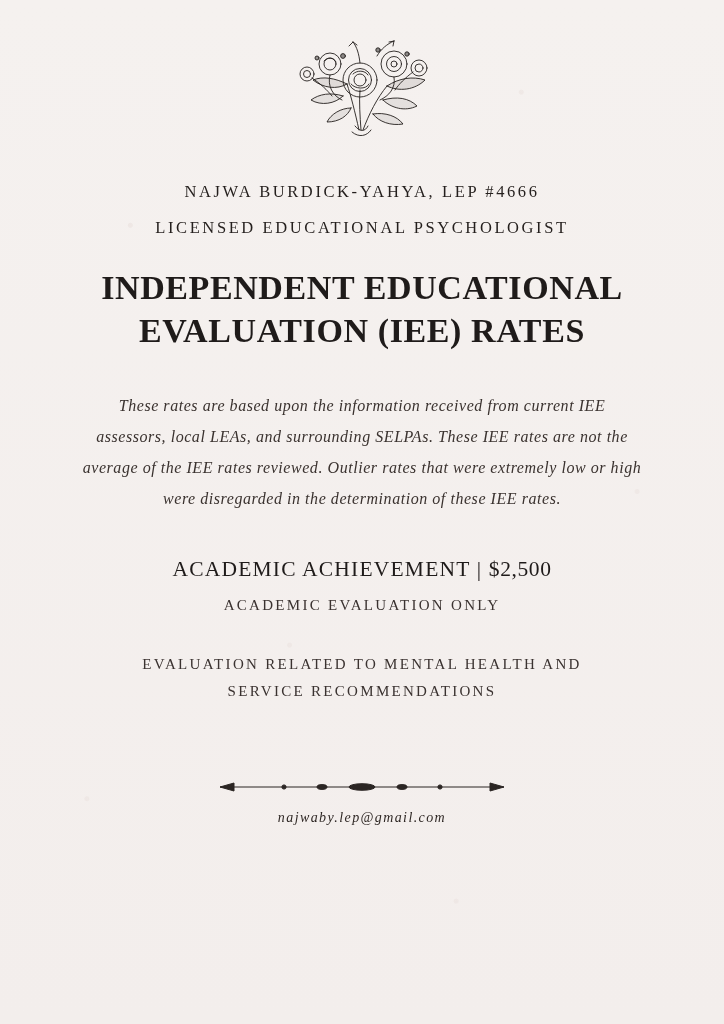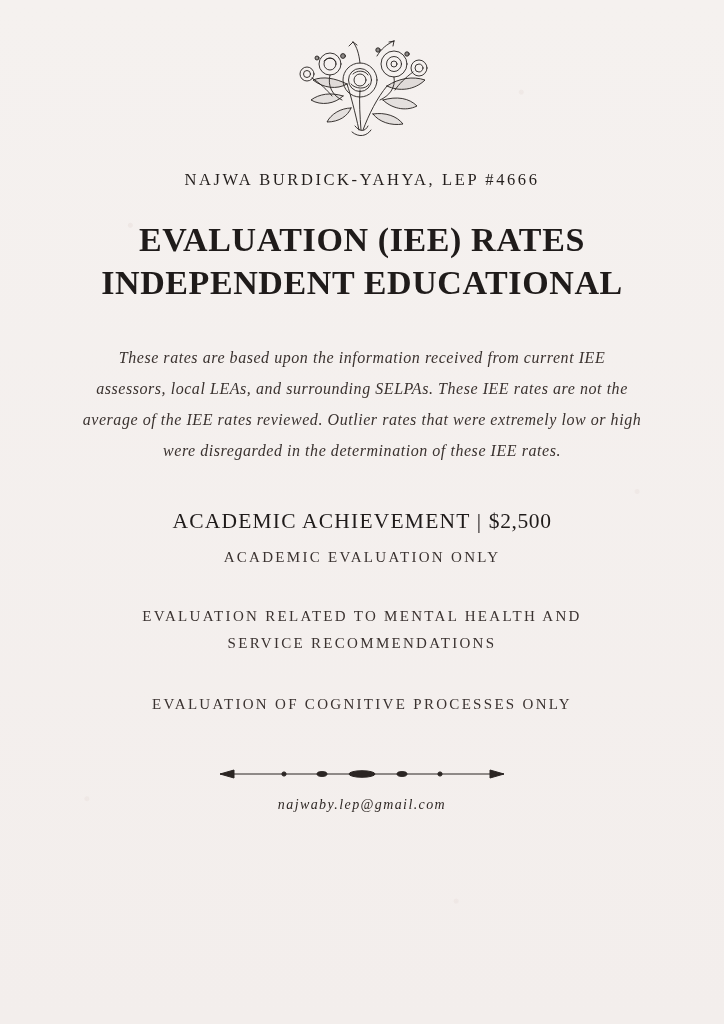--- a/index.html
+++ b/index.html
@@ -43,20 +43,21 @@
   .practitioner {
     margin-top: 26px;
     text-align: center;
     line-height: 1.45;
   }
   .practitioner .line {
     font-family: "Liberation Serif", serif;
     font-size: 16.5px;
     letter-spacing: 2.6px;
     color: #241f1d;
+    margin-top: 12px;
   }
 
   .doc-title {
     margin-top: 26px;
     text-align: center;
     font-size: 34px;
     line-height: 1.28;
     letter-spacing: 0.6px;
     color: #1f1b1a;
     max-width: 560px;
@@ -186,46 +187,46 @@
         <circle cx="70" cy="24" r="2" fill="#241f1d" fill-opacity="0.45"></circle>
 
         <path d="M108 92 C113 98 118 98 121 92"></path>
         <path d="M105 98 C112 104 120 102 124 96"></path>
       </g>
     </svg>
   </div>
 
   <div class="practitioner">
     <div class="line">NAJWA BURDICK-YAHYA, LEP #4666</div>
+    <div class="line">LICENSED EDUCATIONAL PSYCHOLOGIST</div>
   </div>
 
   <h1 class="doc-title">
+    <span class="t-line">INDEPENDENT EDUCATIONAL</span>
     <span class="t-line">EVALUATION (IEE) RATES</span>
-    <span class="t-line">INDEPENDENT EDUCATIONAL</span>
   </h1>
 
   <p class="intro">These rates are based upon the information received from current IEE assessors, local LEAs, and surrounding SELPAs. These IEE rates are not the average of the IEE rates reviewed. Outlier rates that were extremely low or high were disregarded in the determination of these IEE rates.</p>
 
   <div class="rates">
 
     <div class="rate-block gap-1">
       <div class="rate-heading">
         <span>ACADEMIC ACHIEVEMENT</span>
         <span>|</span>
         <span class="amount">$2,500</span>
       </div>
       <div class="rate-desc">ACADEMIC EVALUATION ONLY</div>
     </div>
 
     <div class="rate-block gap-2">
       <div class="rate-desc">EVALUATION RELATED TO MENTAL HEALTH AND SERVICE RECOMMENDATIONS</div>
     </div>
 
     <div class="rate-block gap-3">
-      <div class="rate-desc">EVALUATION OF COGNITIVE PROCESSES ONLY</div>
     </div>
 
     <div class="rate-block gap-4">
     </div>
 
   </div>
 
   <div class="divider">
     <svg viewBox="0 0 300 14" xmlns="http://www.w3.org/2000/svg">
       <g stroke="#2b2523" stroke-width="1" fill="#2b2523">

